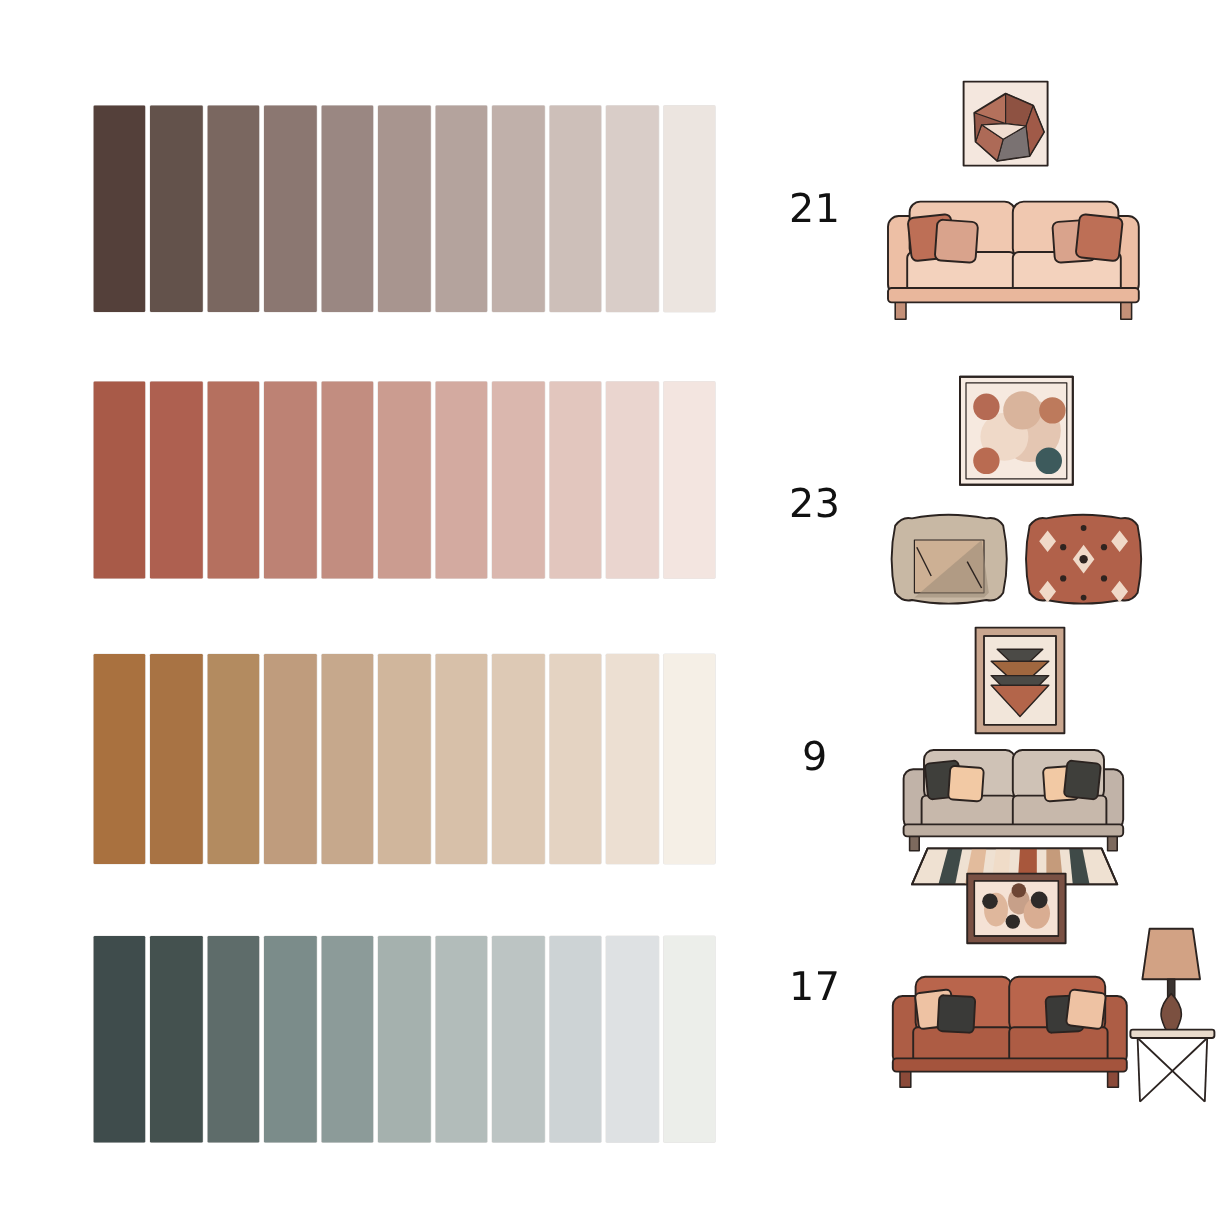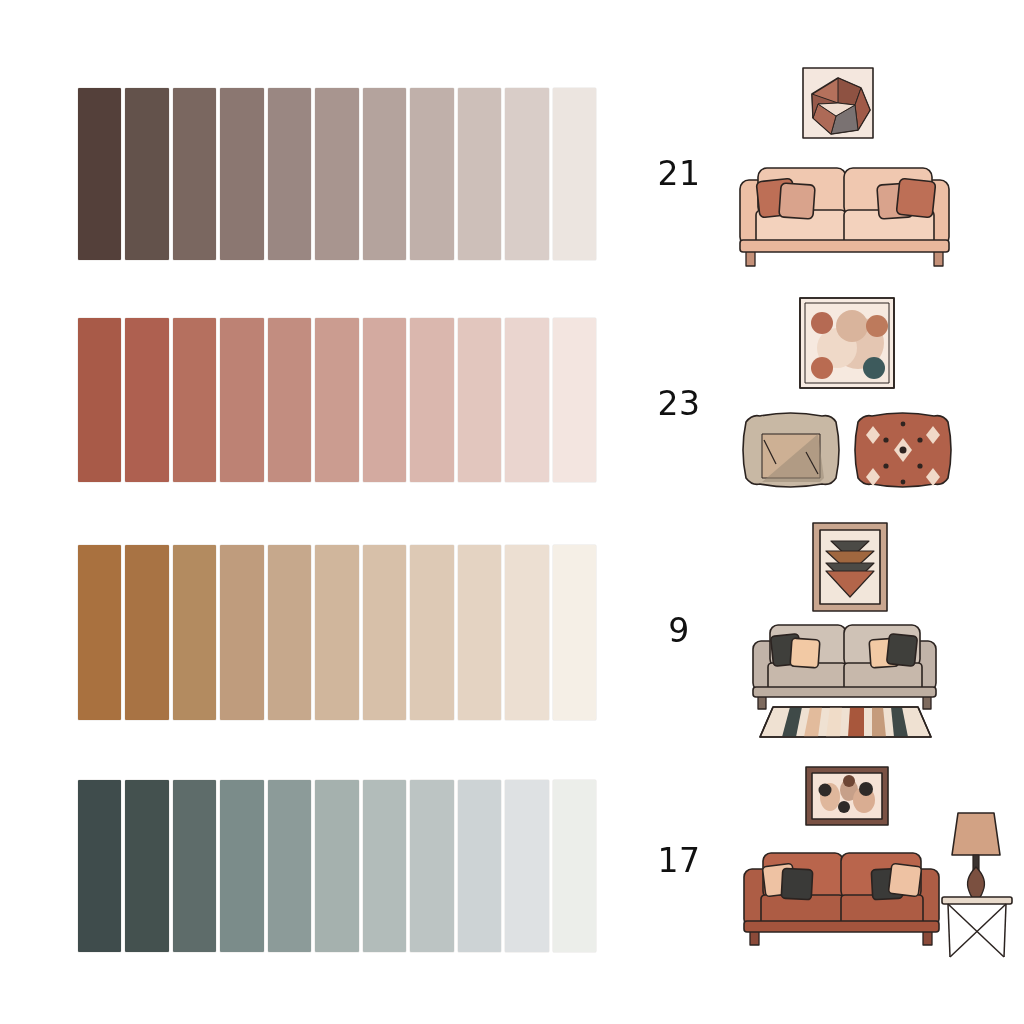--- a/index.html
+++ b/index.html
@@ -58,23 +58,23 @@
   }
   .scene-block {
     position: absolute;
     left: 0;
     width: 384px;
     height: 230px;
     display: flex;
     align-items: center;
   }
   .scene-block[data-scene="0"] { top: 58px; }
-  .scene-block[data-scene="1"] { top: 288px; }
+  .scene-block[data-scene="1"] { top: 304px; }
   .scene-block[data-scene="2"] { top: 515px; }
-  .scene-block[data-scene="3"] { top: 745px; }
+  .scene-block[data-scene="3"] { top: 706px; }
 
   .scene-number {
     width: 78px;
     text-align: center;
     font-size: 33px;
     font-weight: 400;
     line-height: 1;
     color: #111111;
     letter-spacing: 0.5px;
     font-family: "DejaVu Sans", sans-serif;

